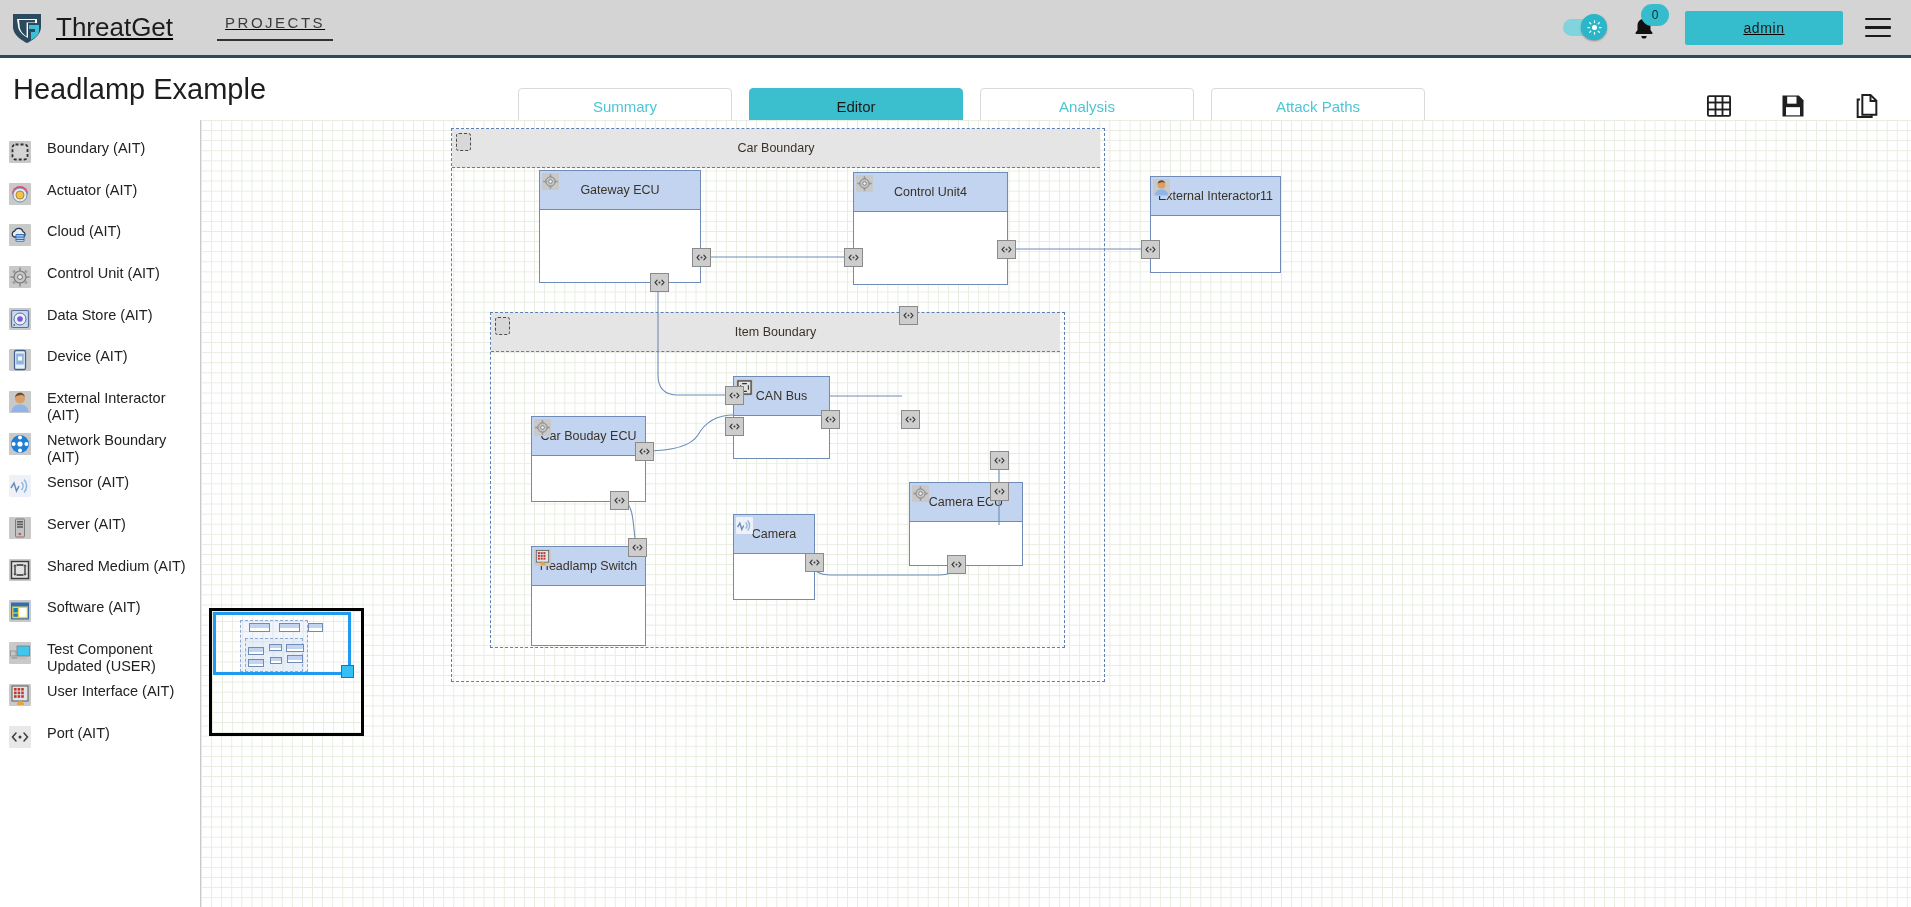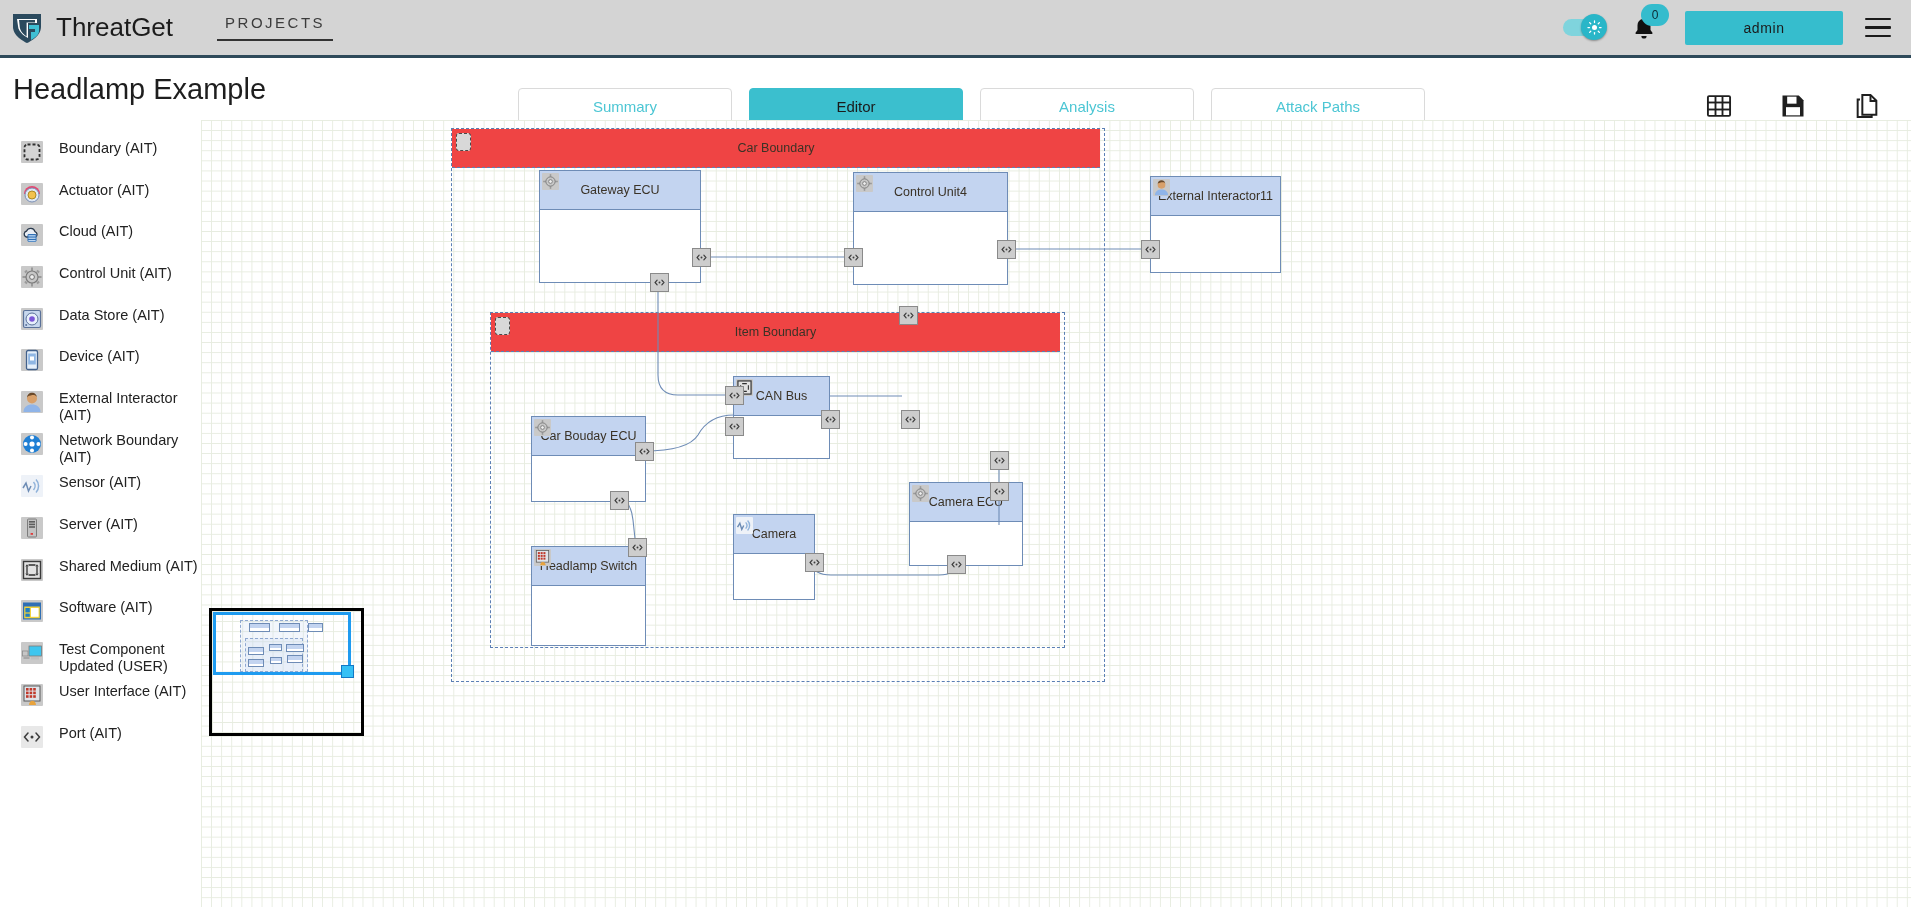--- a/index.html
+++ b/index.html
@@ -9,21 +9,21 @@
     background:#ffffff;
     -webkit-font-smoothing:antialiased;
   }
   #app{position:relative;width:1911px;height:907px;}
 
   
   .topbar{
     position:absolute;left:0;top:0;width:1911px;height:55px;
     background:#d4d4d4;
     border-bottom:3px solid #2e4a5a;
-    display:flex;align-items:center;
+    display:flex;align-items:center;text-decoration:underline;
   }
   .brand{display:flex;align-items:center;margin-left:10px;}
   .logo{width:34px;height:34px;position:relative;}
   .brand-name{
     font-size:26px;color:#1c1c1c;margin-left:12px;font-weight:400;
     letter-spacing:0px;
   }
   .nav-projects{
     margin-left:44px;position:relative;padding:0 8px 10px 8px;
   }
@@ -74,21 +74,21 @@
     cursor:pointer;font-family:inherit;text-align:right;
   }
   .tab.active{background:#3bbfce;border-color:#3bbfce;color:#1b1b1b;}
   .title-icons{
     position:absolute;right:30px;top:92px;display:flex;gap:46px;align-items:center;
   }
   .ticon{width:28px;height:28px;cursor:pointer;}
 
   
   .sidebar{
-    position:absolute;left:12px;top:120px;width:200px;height:787px;background:#fff;
+    position:absolute;left:0;top:120px;width:200px;height:787px;background:#fff;
     border-right:1px solid #c9c9c9;overflow:hidden;
   }
   .pal-item{
     display:flex;align-items:flex-start;padding:0 0 0 9px;min-height:41.7px;cursor:pointer;
   }
   .pal-ico{
     width:22px;height:22px;flex:0 0 22px;margin-top:9px;position:relative;
     background:#c9c9c9;border-radius:1px;overflow:hidden;
   }
   .pal-lbl{
@@ -107,21 +107,21 @@
       linear-gradient(to right, #e7ece0 1px, transparent 1px),
       linear-gradient(to bottom, #e7ece0 1px, transparent 1px);
     background-size:10.1px 10.1px;
   }
 
   
   .boundary{
     position:absolute;border:1px dashed #5b7fb4;background:transparent;
   }
   .boundary-head{
-    position:absolute;left:0;top:0;right:4px;height:38px;background:#ef4444;
+    position:absolute;left:0;top:0;right:4px;height:38px;background:#e5e5e5;
     border-bottom:1px dashed #5b7fb4;
     display:flex;align-items:center;justify-content:center;
     font-size:12.5px;color:#3a3226;
   }
   .boundary-handle{
     position:absolute;left:4px;top:4px;width:13px;height:16px;
     border:1.6px dashed #4a4a4a;border-radius:3px;background:#d8d8d8;
   }
 
   

